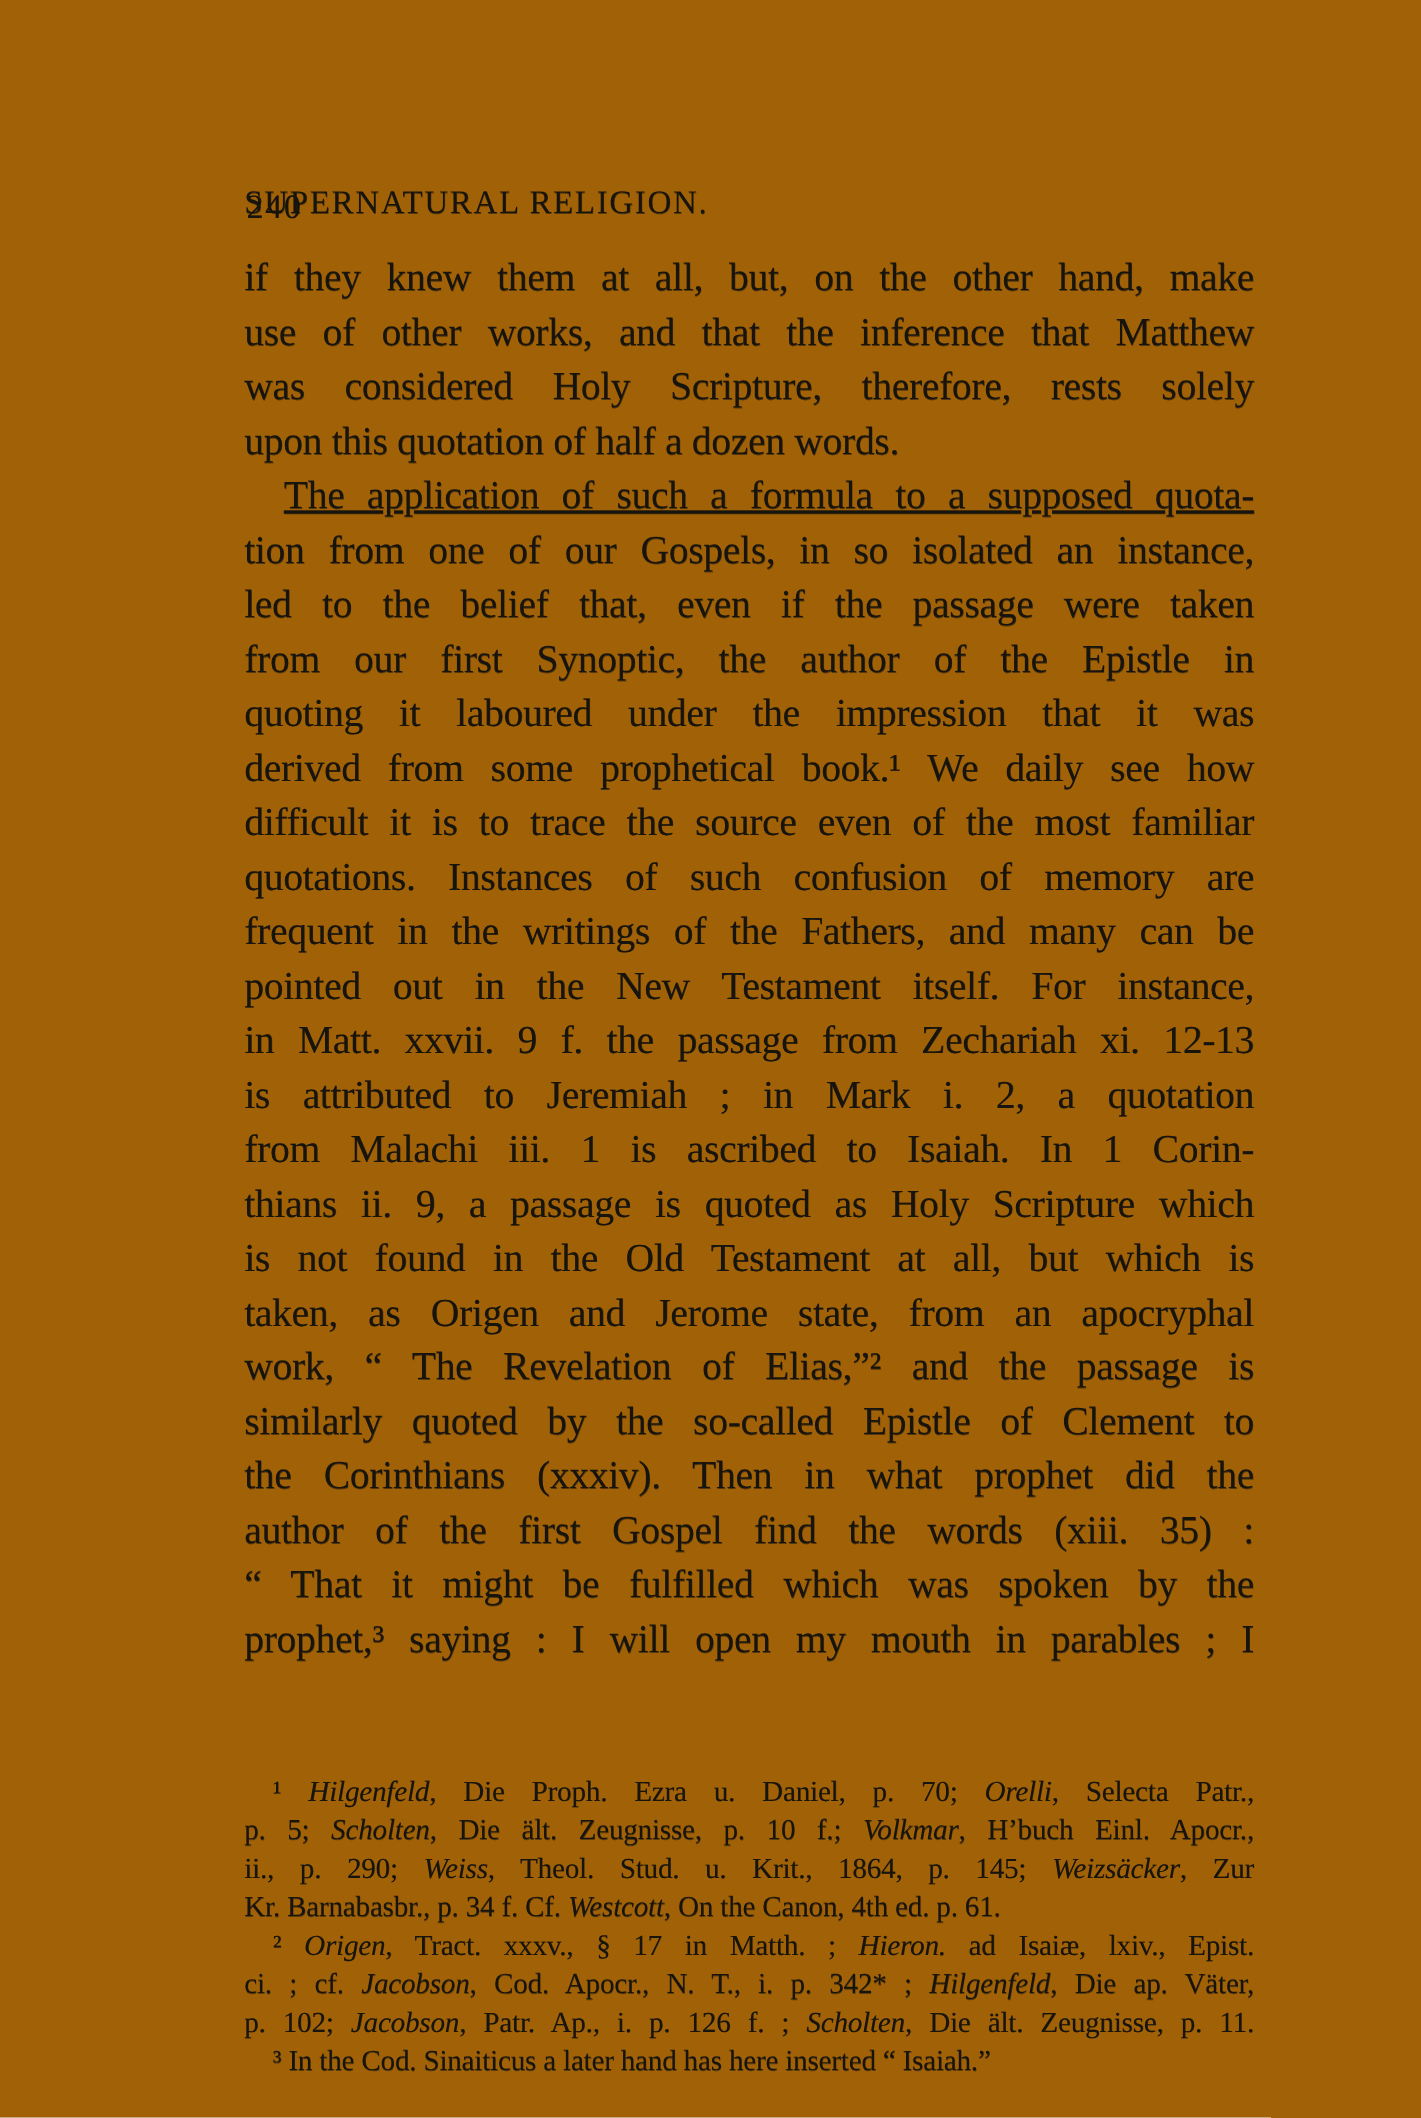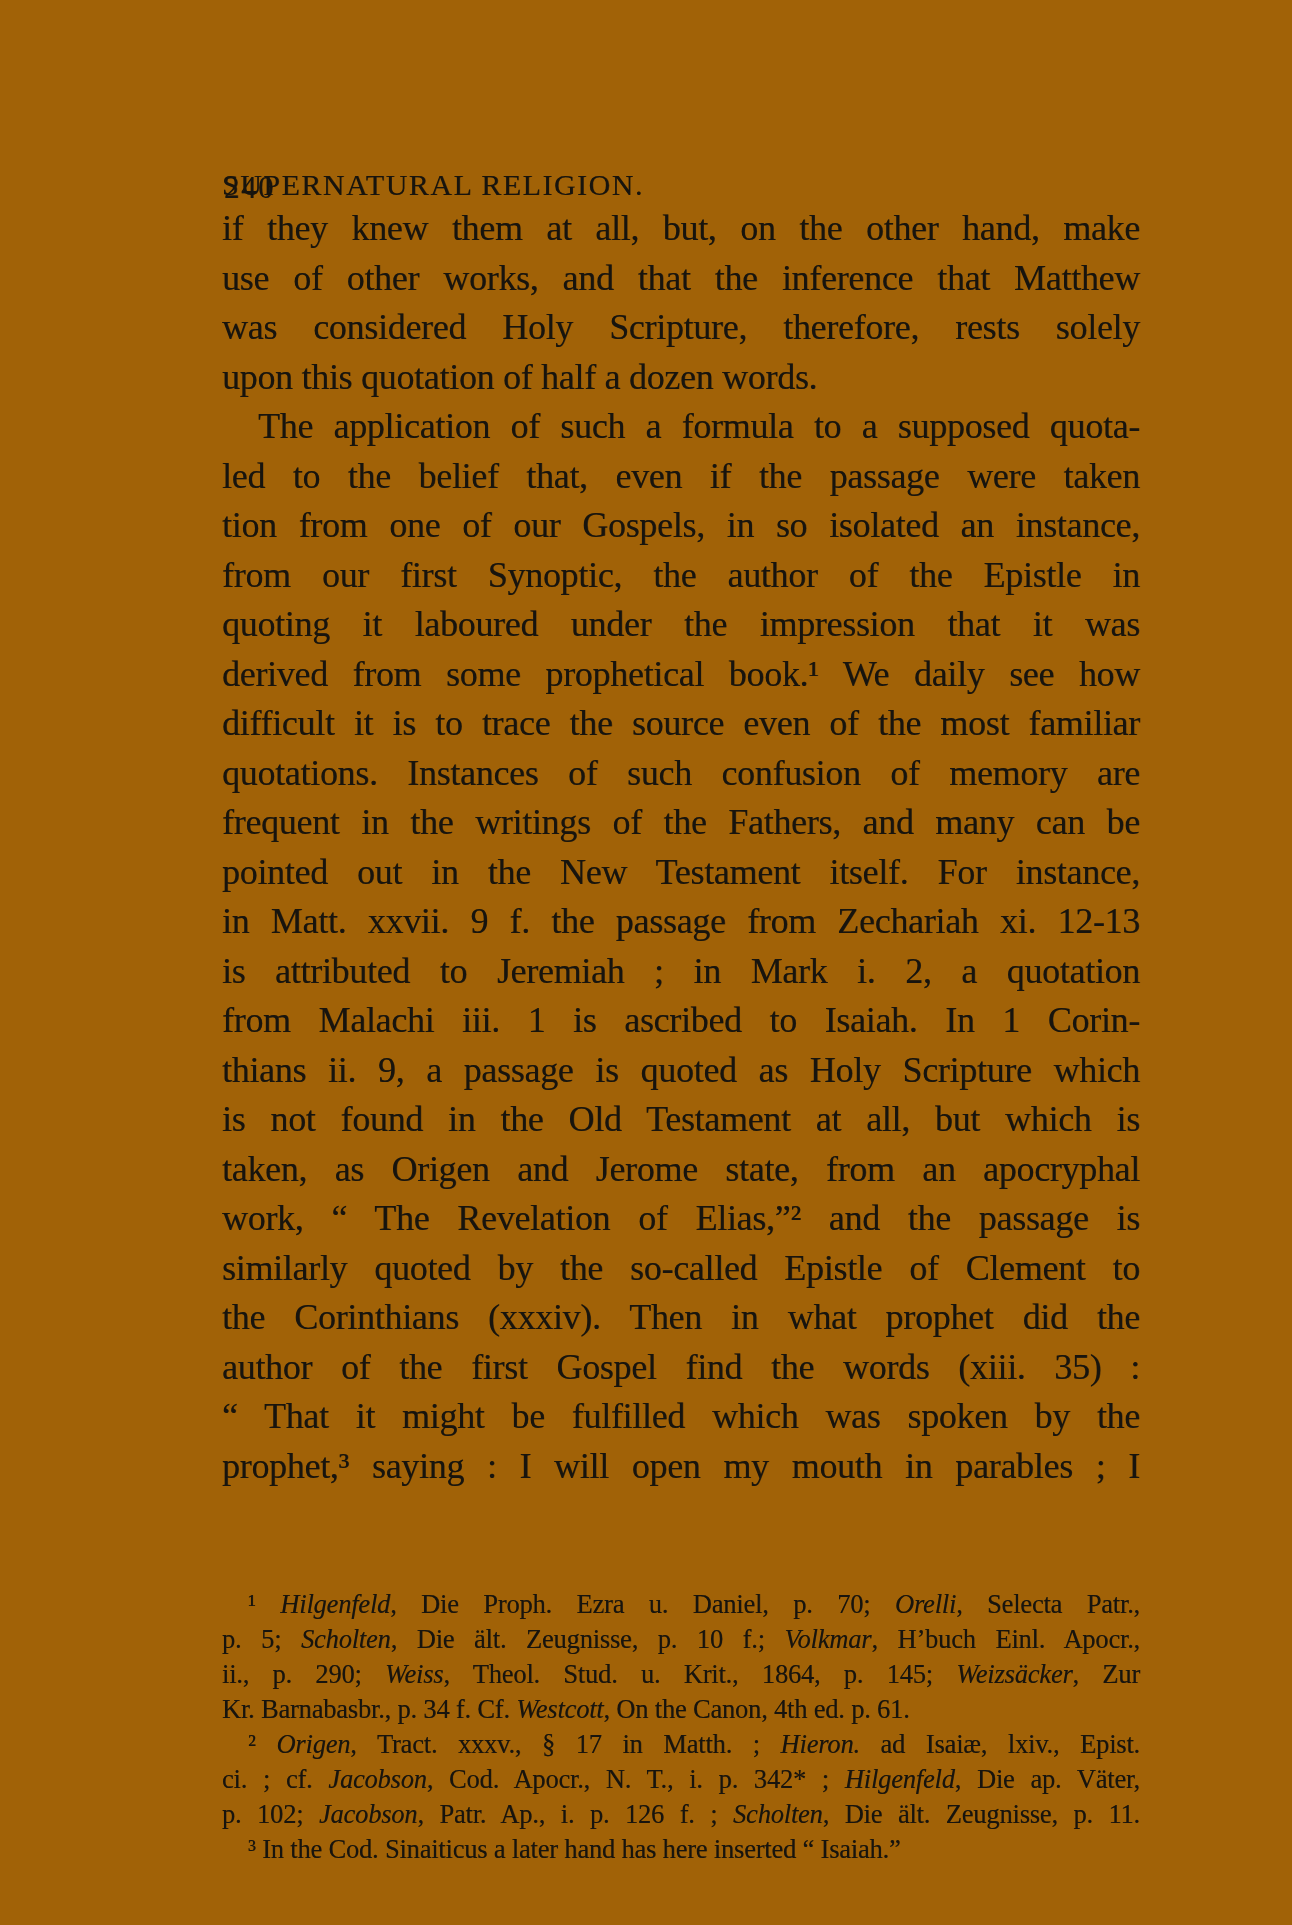--- a/index.html
+++ b/index.html
@@ -9,53 +9,54 @@
     background:#a16207;
     font-family:"Liberation Serif","DejaVu Serif",serif;
     color:#17140e;
     overflow:hidden;
   }
   .content{position:absolute;left:222px;top:168px;width:918px;}
   .header{position:relative;height:36px;}
   .page-num{position:absolute;left:2px;top:2px;font-size:31px;letter-spacing:1.5px;}
   .running-title{position:absolute;left:0;right:0;top:0;text-align:left;font-size:30px;letter-spacing:1.5px;}
   .body-text{
+    margin-top:24px;
     font-size:36px;line-height:49.5px;letter-spacing:-0.3px;
     text-shadow:0.4px 0.4px 0 rgba(23,20,14,0.55);
   }
   .footnotes{
     margin-top:96px;
     font-size:26.5px;line-height:35px;letter-spacing:-0.2px;
     text-shadow:0.3px 0.3px 0 rgba(23,20,14,0.5);
   }
   .header{text-shadow:0.4px 0.4px 0 rgba(23,20,14,0.55);}
   .bline,.fline{white-space:normal;}
   .just{text-align:justify;text-align-last:justify;}
   .nojust{text-align:left;text-align-last:left;}
-  .indent-b{text-indent:36px;}
+  .indent-b{text-indent:36px;text-decoration:underline;}
   .indent-f{text-indent:26px;}
   .it{font-style:italic;}
 </style>
 </head>
 <body>
 
 <div class="page">
   <div class="content">
     <div class="header">
       <span class="page-num">240</span>
       <span class="running-title">SUPERNATURAL RELIGION.</span>
     </div>
     <div class="body-text">
         <div class="bline just">if they knew them at all, but, on the other hand, make</div>
         <div class="bline just">use of other works, and that the inference that Matthew</div>
         <div class="bline just">was considered Holy Scripture, therefore, rests solely</div>
         <div class="bline nojust">upon this quotation of half a dozen words.</div>
         <div class="bline just indent-b">The application of such a formula to a supposed quota-</div>
+        <div class="bline just">tion from one of our Gospels, in so isolated an instance,</div>
         <div class="bline just">led to the belief that, even if the passage were taken</div>
-        <div class="bline just">tion from one of our Gospels, in so isolated an instance,</div>
         <div class="bline just">from our first Synoptic, the author of the Epistle in</div>
         <div class="bline just">quoting it laboured under the impression that it was</div>
         <div class="bline just">derived from some prophetical book.¹  We daily see how</div>
         <div class="bline just">difficult it is to trace the source even of the most familiar</div>
         <div class="bline just">quotations.  Instances of such confusion of memory are</div>
         <div class="bline just">frequent in the writings of the Fathers, and many can be</div>
         <div class="bline just">pointed out in the New Testament itself.  For instance,</div>
         <div class="bline just">in Matt. xxvii. 9 f. the passage from Zechariah xi. 12-13</div>
         <div class="bline just">is attributed to Jeremiah ; in Mark i. 2, a quotation</div>
         <div class="bline just">from Malachi iii. 1 is ascribed to Isaiah.  In 1 Corin-</div>

